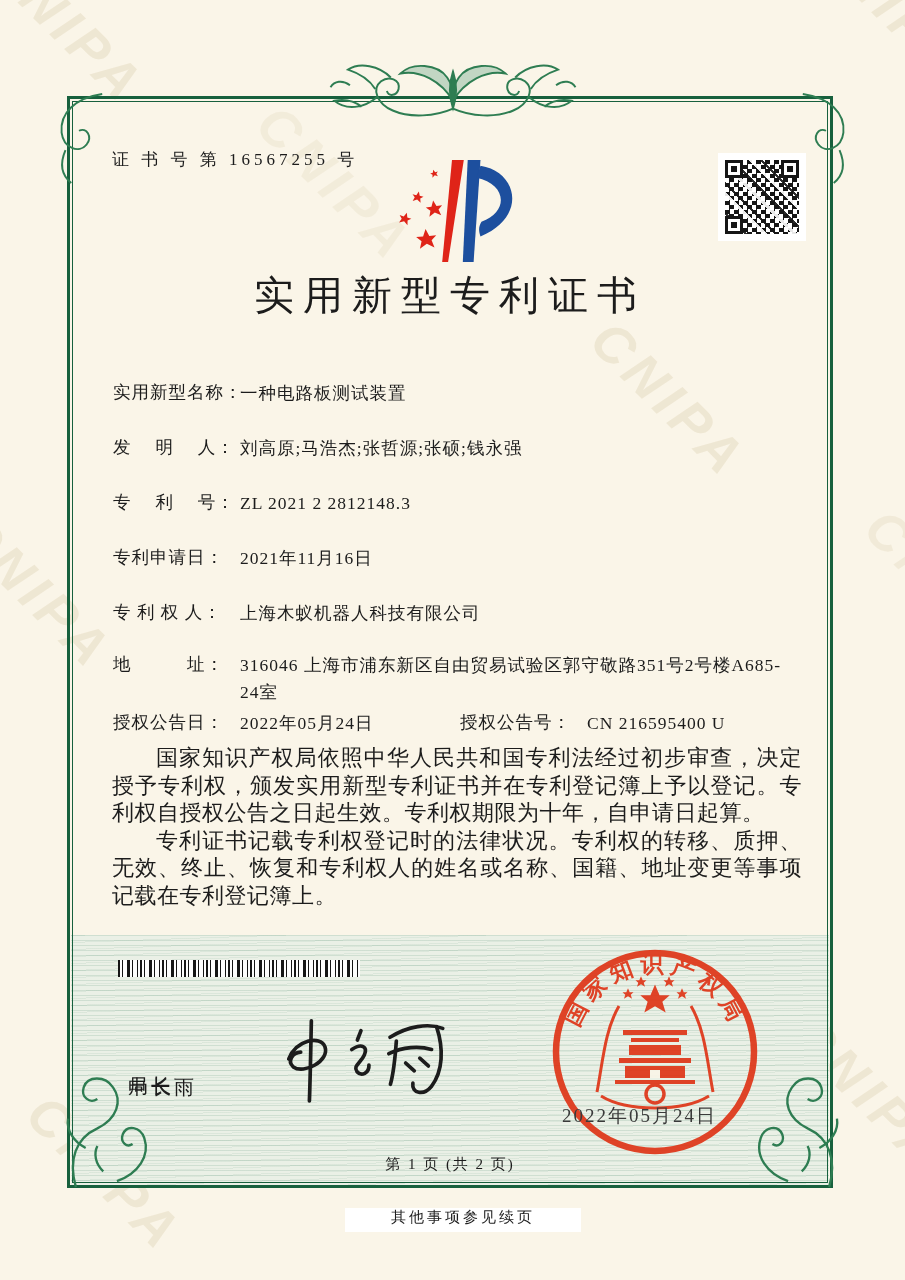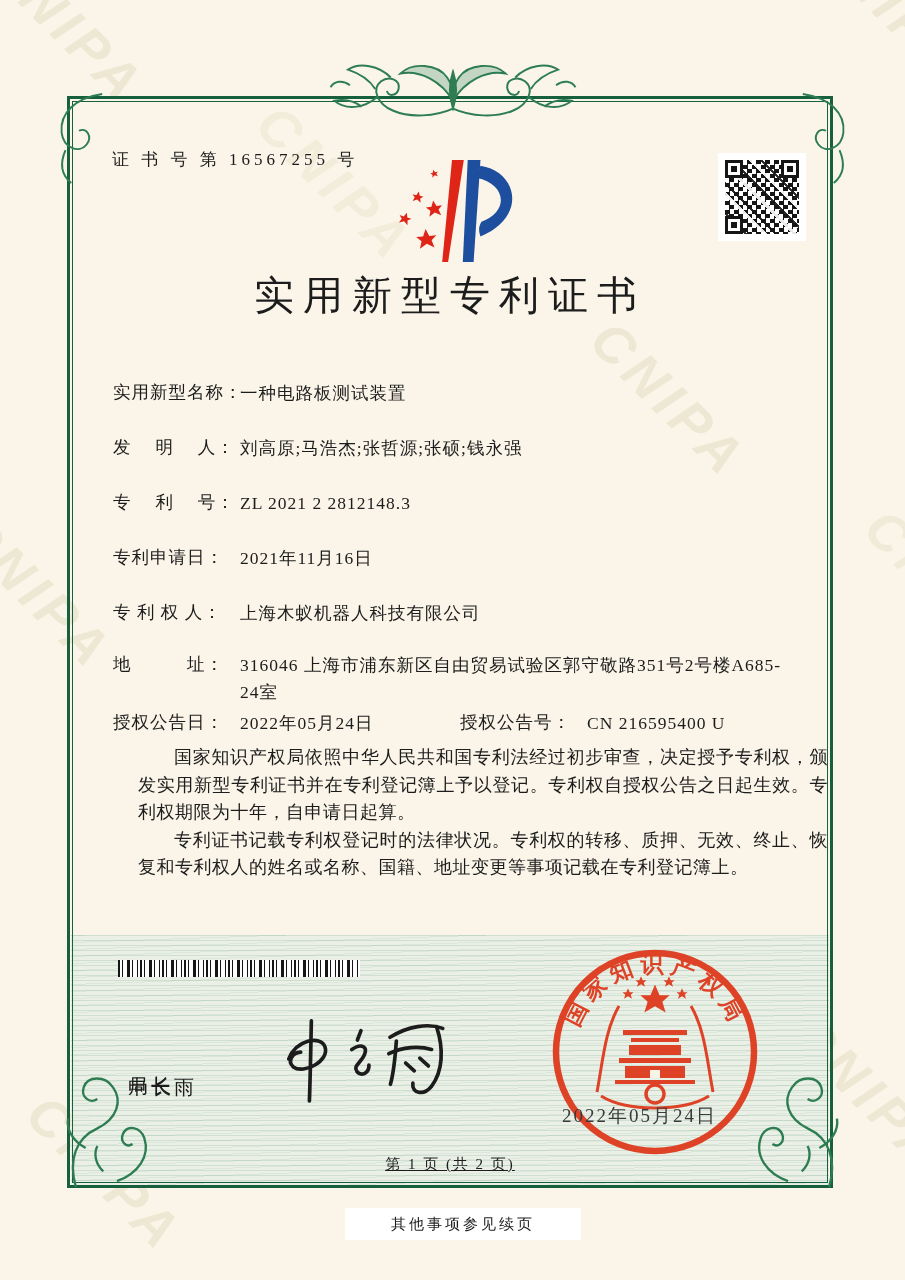--- a/index.html
+++ b/index.html
@@ -18,33 +18,33 @@
       background-image:repeating-linear-gradient(180deg,rgba(26,107,69,.13) 0 1px,rgba(255,255,255,0) 1px 5px),
                        repeating-linear-gradient(178deg,rgba(26,107,69,.07) 0 1px,rgba(255,255,255,0) 1px 7px);}
   .orn{position:absolute;z-index:2;}
   
   .abs{position:absolute;z-index:3;}
   .cert-no{left:112px;top:148px;font-size:17px;letter-spacing:4px;}
   .title{left:67px;top:268px;width:766px;text-align:center;font-size:40px;font-weight:normal;
          letter-spacing:9px;}
   .flabel{position:absolute;left:113px;font-size:17.5px;letter-spacing:1px;white-space:nowrap;}
   .fvalue{position:absolute;left:240px;width:557px;font-size:17.5px;letter-spacing:1px;line-height:27px;}
-  .paras{left:112px;top:744px;width:690px;font-size:18px;line-height:27.5px;
-         text-align:justify;letter-spacing:.5px;margin-left:26px;}
+  .paras{left:112px;top:744px;width:690px;font-size:22px;line-height:27.5px;
+         text-align:justify;letter-spacing:.5px;}
   .paras p{margin:0;text-indent:2em;}
   .barcode{left:118px;top:960px;width:242px;height:17px;z-index:3;
      background:repeating-linear-gradient(90deg,#151515 0 2px,#fdfdfd 2px 4px,#151515 4px 5px,
         #fdfdfd 5px 9px,#151515 9px 12px,#fdfdfd 12px 14px,#151515 14px 15px,#fdfdfd 15px 19px,
         #151515 19px 20px,#fdfdfd 20px 22px);}
   .chief{left:128px;top:1036px;font-size:20px;letter-spacing:3px;margin-top:37px;}
   .chief2{left:128px;top:1074px;font-size:20px;letter-spacing:3px;}
   .seal-date{left:562px;top:1103px;font-size:19px;letter-spacing:2px;color:#3a3a3a;z-index:6;}
-  .page-info{left:67px;top:1155px;width:766px;text-align:center;font-size:15px;letter-spacing:2px;z-index:3;text-decoration:underline;}
-  .cont-box{left:345px;top:1208px;width:236px;height:32px;background:#ffffff;z-index:3;
-            display:flex;align-items:center;justify-content:center;}
+  .page-info{left:67px;top:1155px;width:766px;text-align:center;font-size:15px;letter-spacing:2px;z-index:3;}
+  .cont-box{left:345px;top:1208px;width:236px;height:24px;background:#ffffff;z-index:3;
+            display:flex;align-items:flex-start;justify-content:center;}
   .cont-box span{font-size:15px;letter-spacing:3px;}
   
   .qr-wrap{position:absolute;left:718px;top:153px;width:88px;height:88px;background:#fff;z-index:3;}
   .qr{position:absolute;left:7px;top:7px;width:74px;height:74px;
       background:conic-gradient(#161616 0 25%,#fff 0 50%,#161616 0 75%,#fff 0) 0 0/9px 9px;}
   .qr::before{content:"";position:absolute;inset:0;
       background:repeating-linear-gradient(45deg,rgba(255,255,255,0) 0 6px,rgba(255,255,255,.9) 6px 9px,
       rgba(255,255,255,0) 9px 14px,rgba(22,22,22,.9) 14px 16px,rgba(255,255,255,0) 16px 21px);}
   .finder{position:absolute;width:18px;height:18px;border:3px solid #161616;background:#fff;box-sizing:border-box;}
   .finder::after{content:"";position:absolute;left:3px;top:3px;width:6px;height:6px;background:#161616;}

